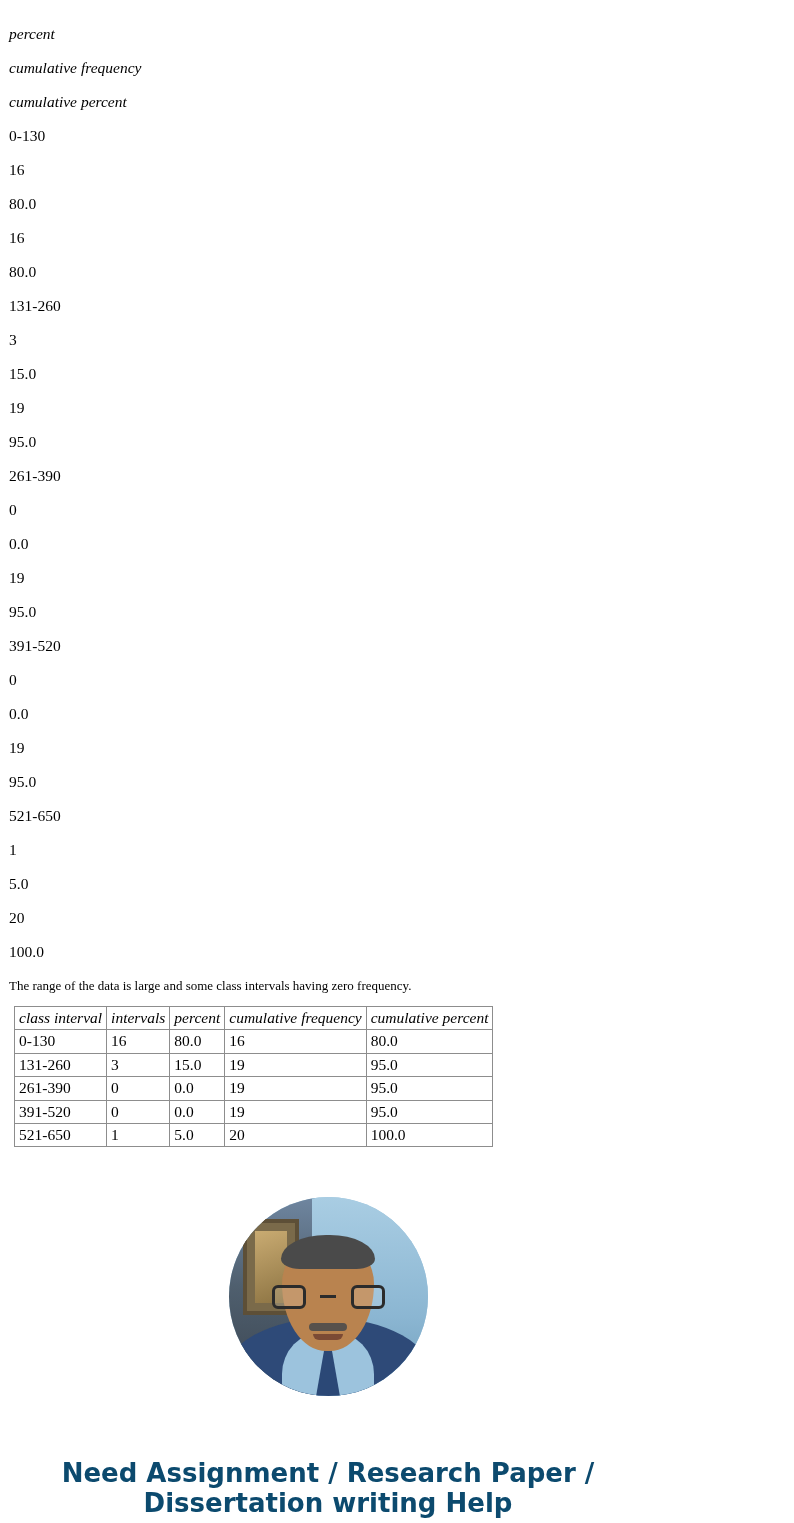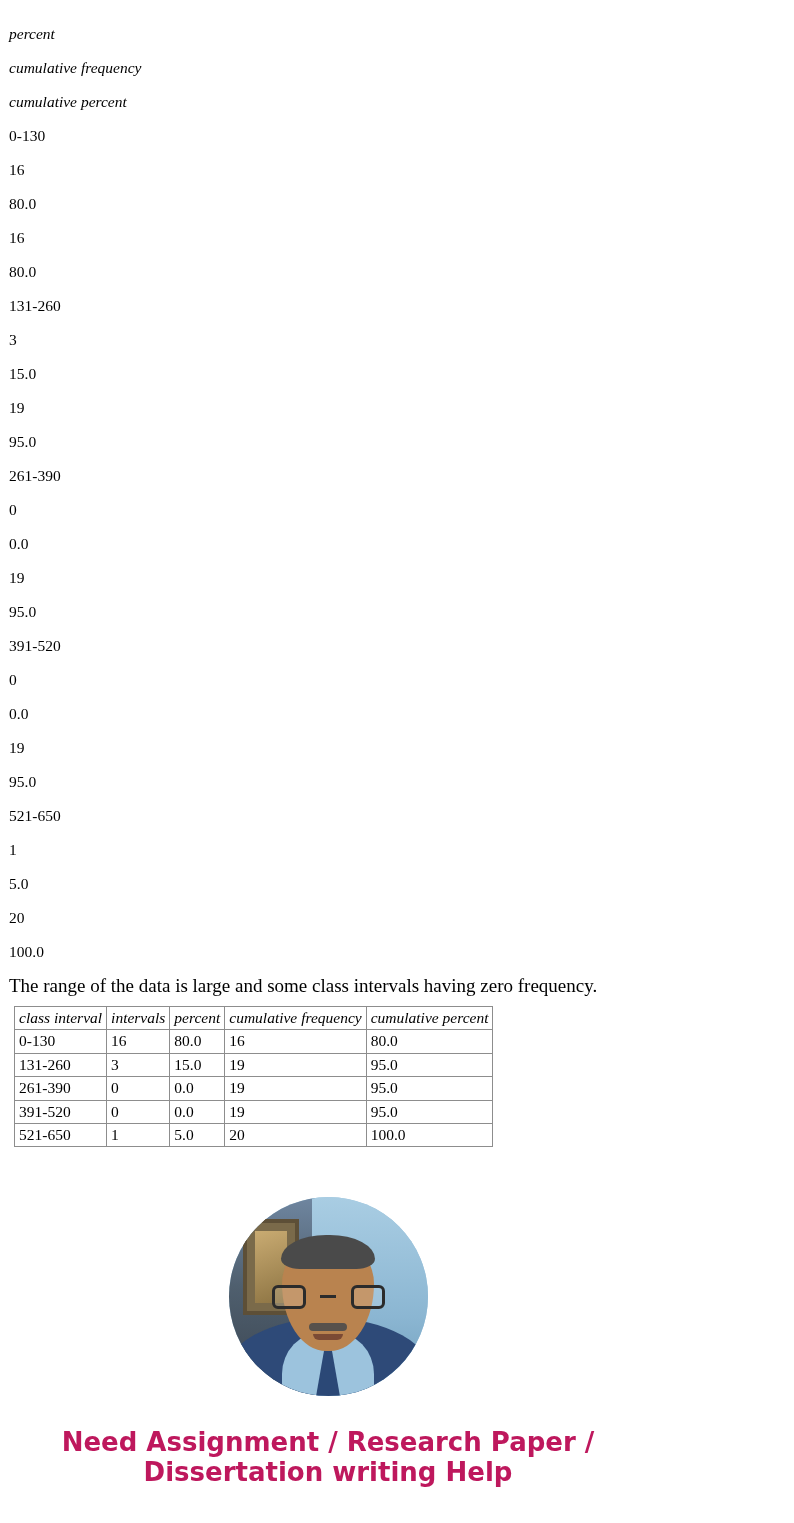--- a/index.html
+++ b/index.html
@@ -29,21 +29,21 @@
     font-size: 15.5px;
   }
   .flow-line.italic {
     font-style: italic;
   }
   .note-line {
     height: 34px;
     display: flex;
     align-items: center;
     padding-left: 1px;
-    font-size: 19px;
+    font-size: 13px;
   }
   table.freq {
     border-collapse: collapse;
     margin: 3px 0 0 6px;
     font-size: 15.5px;
   }
   table.freq td, table.freq th {
     border: 1px solid #8d8d8d;
     padding: 1px 4px 2px 4px;
     text-align: left;
@@ -189,25 +189,25 @@
     position: absolute;
     top: 126px;
     left: 50%;
     transform: translateX(-50%);
     width: 38px;
     height: 8px;
     background: #57514c;
     border-radius: 8px;
   }
   .footer {
-    margin-top: 31px;
+    margin-top: 62px;
     text-align: center;
     font-family: "DejaVu Sans", sans-serif;
     font-weight: bold;
-    color: #be185d;
+    color: #0c4a6e;
   }
   .footer-line1 {
     font-size: 26px;
     line-height: 1.16;
     padding: 0 18px;
   }
   .footer-line2 {
     font-size: 26px;
     line-height: 1.16;
     margin-top: 3px;

